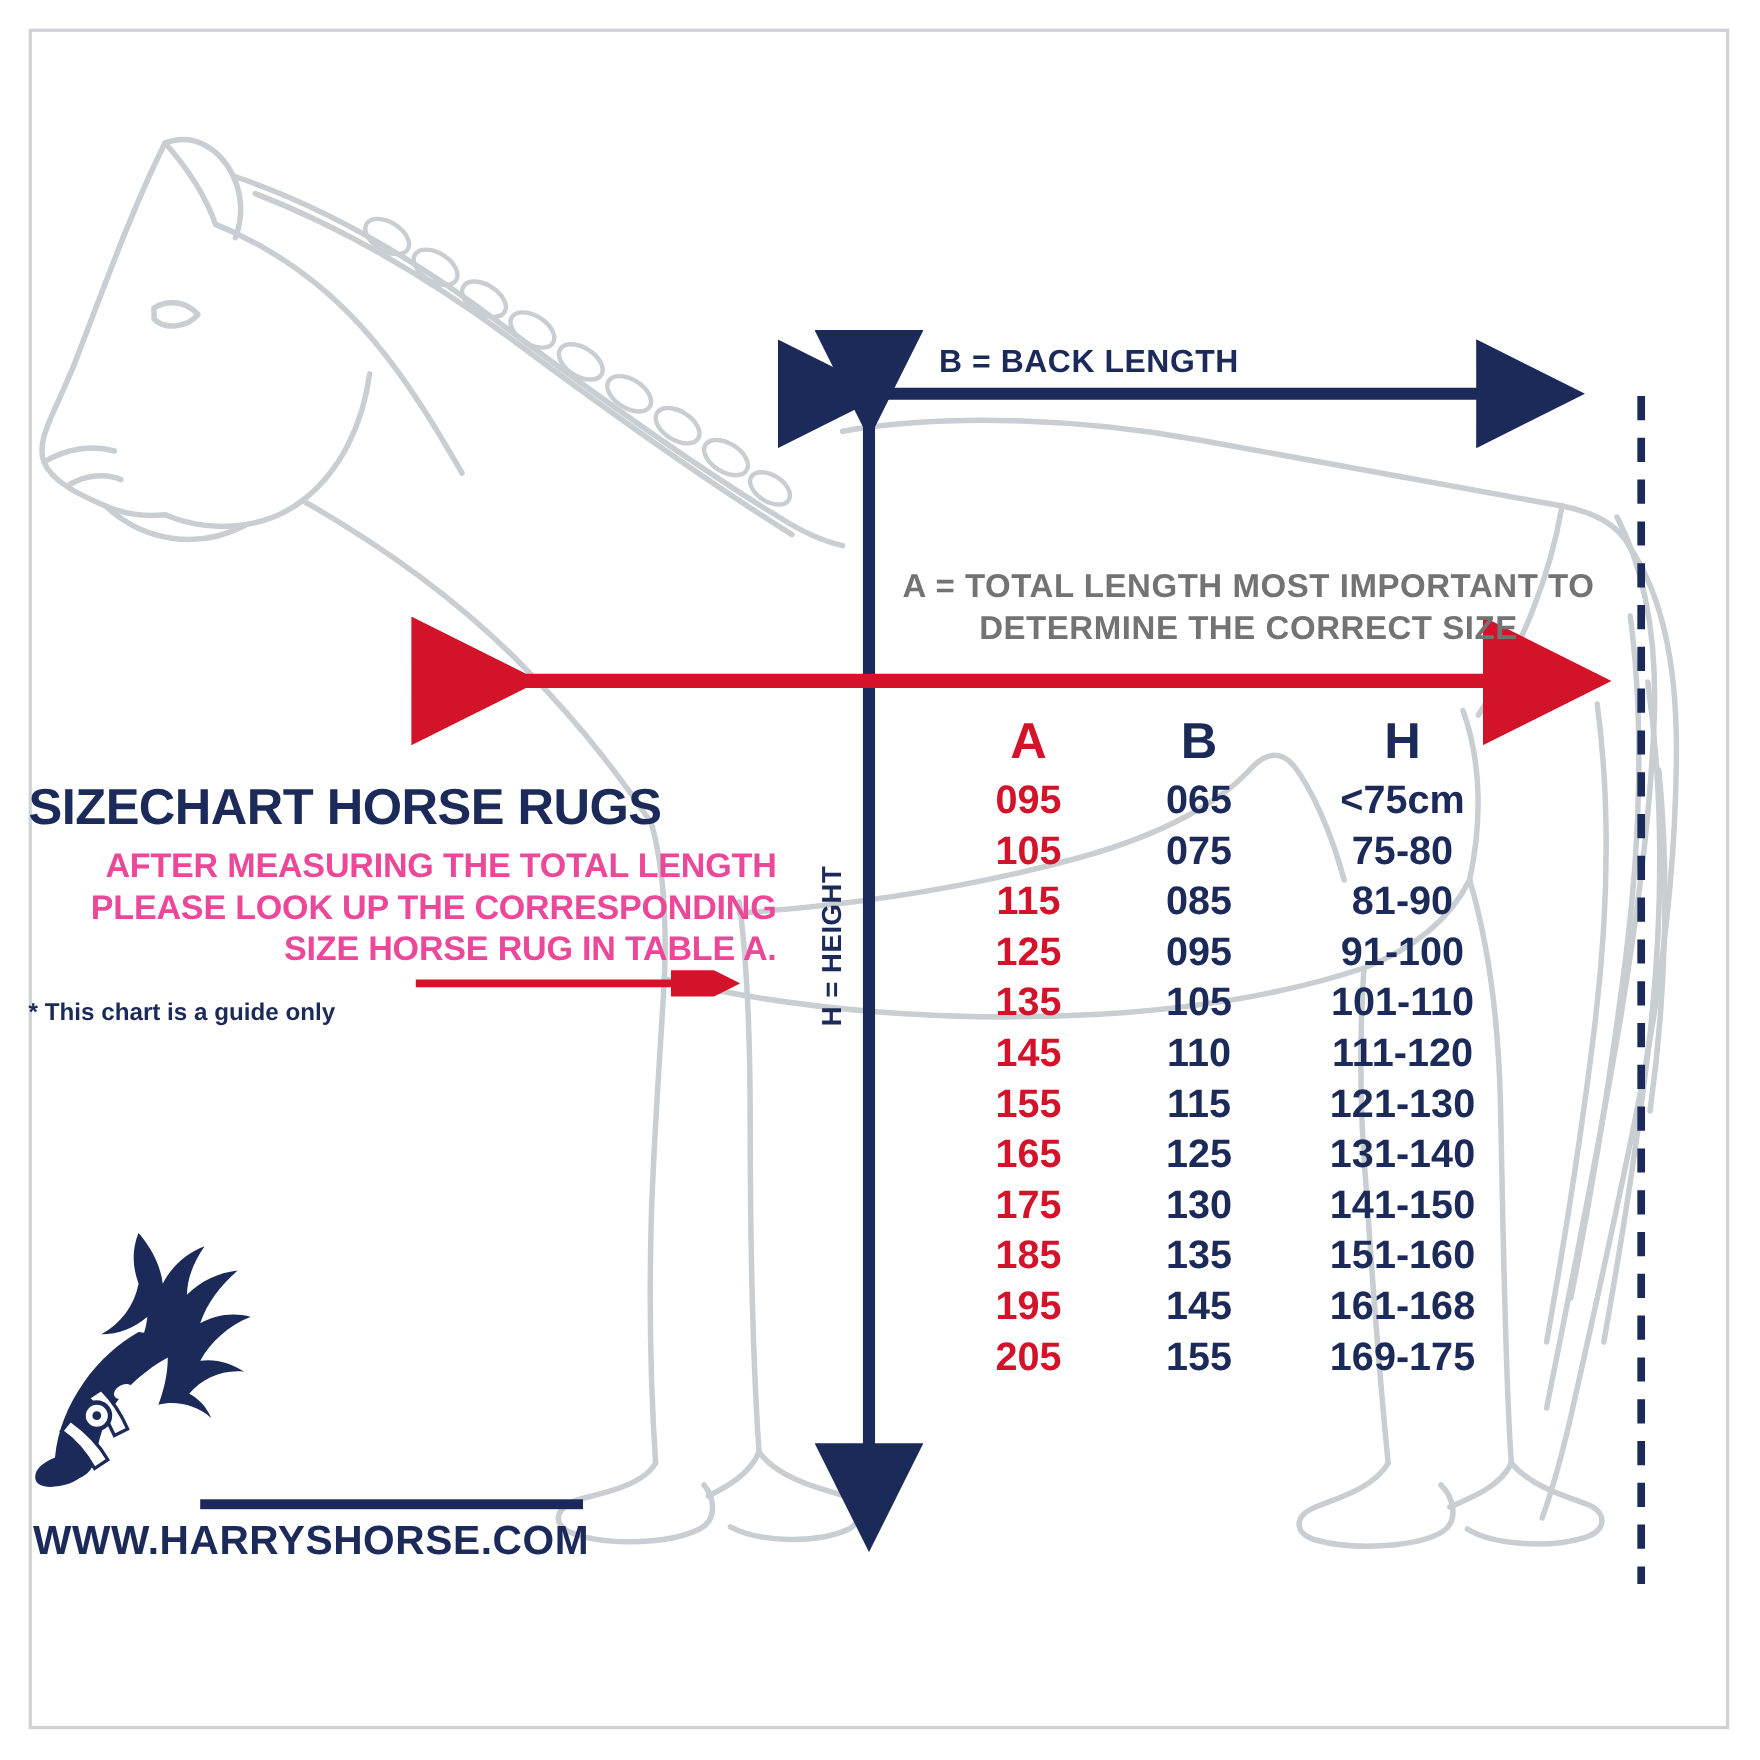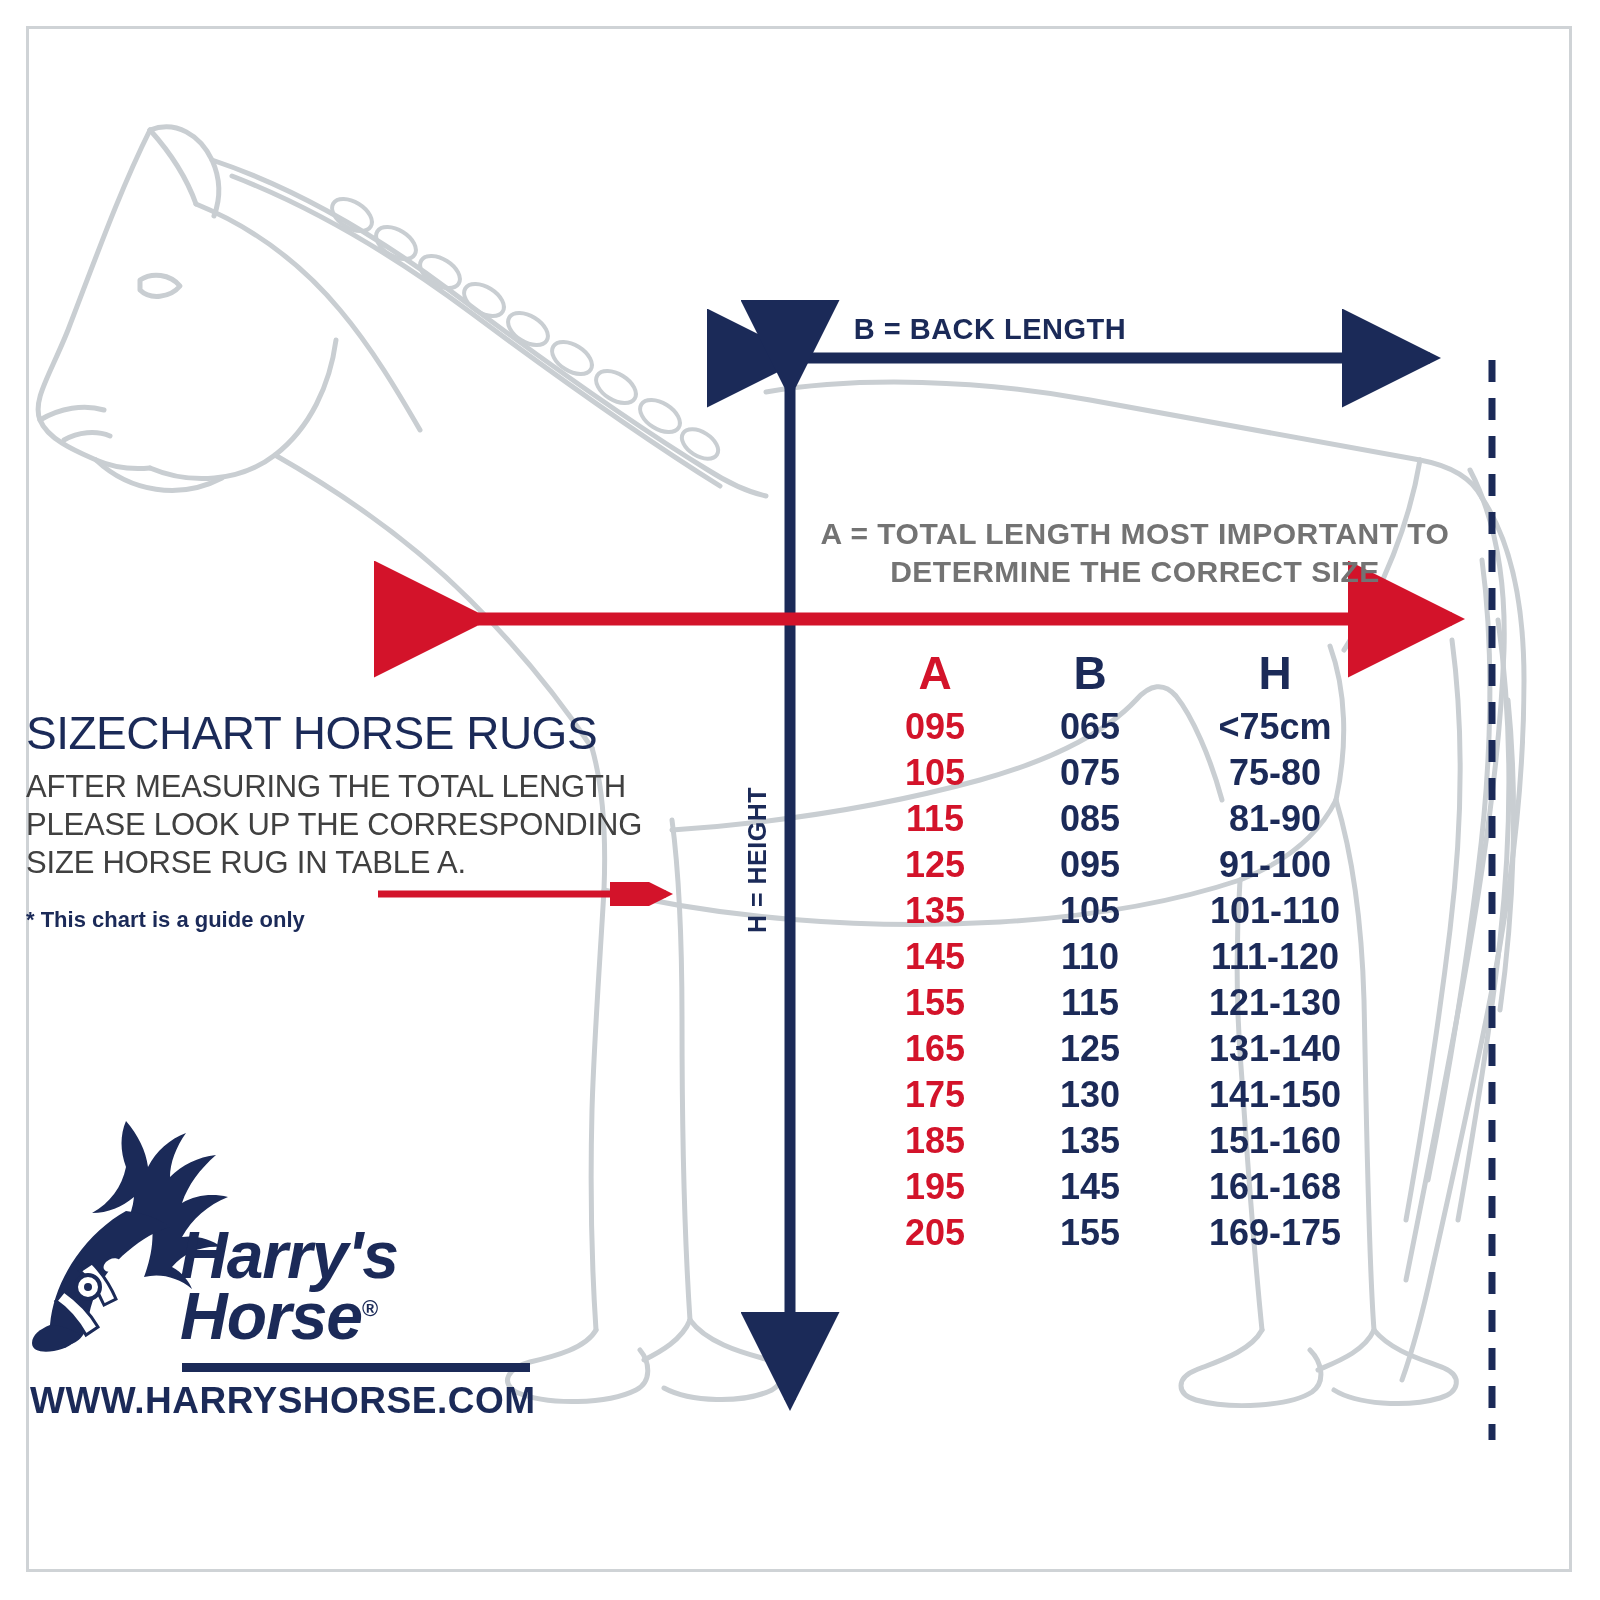--- a/index.html
+++ b/index.html
@@ -78,33 +78,34 @@
 
   
   #title-block {
     position: absolute;
     left: 26px;
     top: 710px;
     width: 680px;
   }
   #sizechart-title {
     font-size: 46px;
-    font-weight: normal;
+    font-weight: bold;
     color: #1b2a58;
     letter-spacing: -0.5px;
     line-height: 1;
     margin: 0 0 12px 0;
   }
   .instr-line {
     font-size: 31px;
-    font-weight: normal;
-    color: #404040;
+    font-weight: bold;
+    color: #ec4899;
     line-height: 1.22;
     letter-spacing: -0.2px;
     position: relative;
+    text-align: right;
   }
   #guide-note {
     margin-top: 26px;
     font-size: 22px;
     font-weight: bold;
     color: #1b2a58;
   }
   .small-arrow {
     position: absolute;
     left: 348px;
@@ -408,20 +409,16 @@
 
         <path d="M34,176 C48,186 60,198 68,212 L56,220 C48,206 38,194 26,186 Z" fill="#ffffff" stroke="#1b2a58" stroke-width="3"></path>
 
         <path d="M62,148 C72,158 80,170 86,184 L74,190 C68,176 60,164 50,156 Z" fill="#ffffff" stroke="#1b2a58" stroke-width="3"></path>
         <circle cx="58" cy="172" r="12" fill="#ffffff" stroke="#1b2a58" stroke-width="4"></circle>
         <circle cx="58" cy="172" r="4" fill="#1b2a58"></circle>
 
         <ellipse cx="82" cy="150" rx="9" ry="6" transform="rotate(-28 82 150)" fill="#ffffff"></ellipse>
       </g>
     </svg>
-    <div id="logo-wordmark">
-      <span>Harry's</span><br>
-      <span>Horse</span><span class="reg">®</span>
-    </div>
     <div id="logo-underline"></div>
     <div id="logo-url">WWW.HARRYSHORSE.COM</div>
   </div>
 </div>
 
 </body></html>

